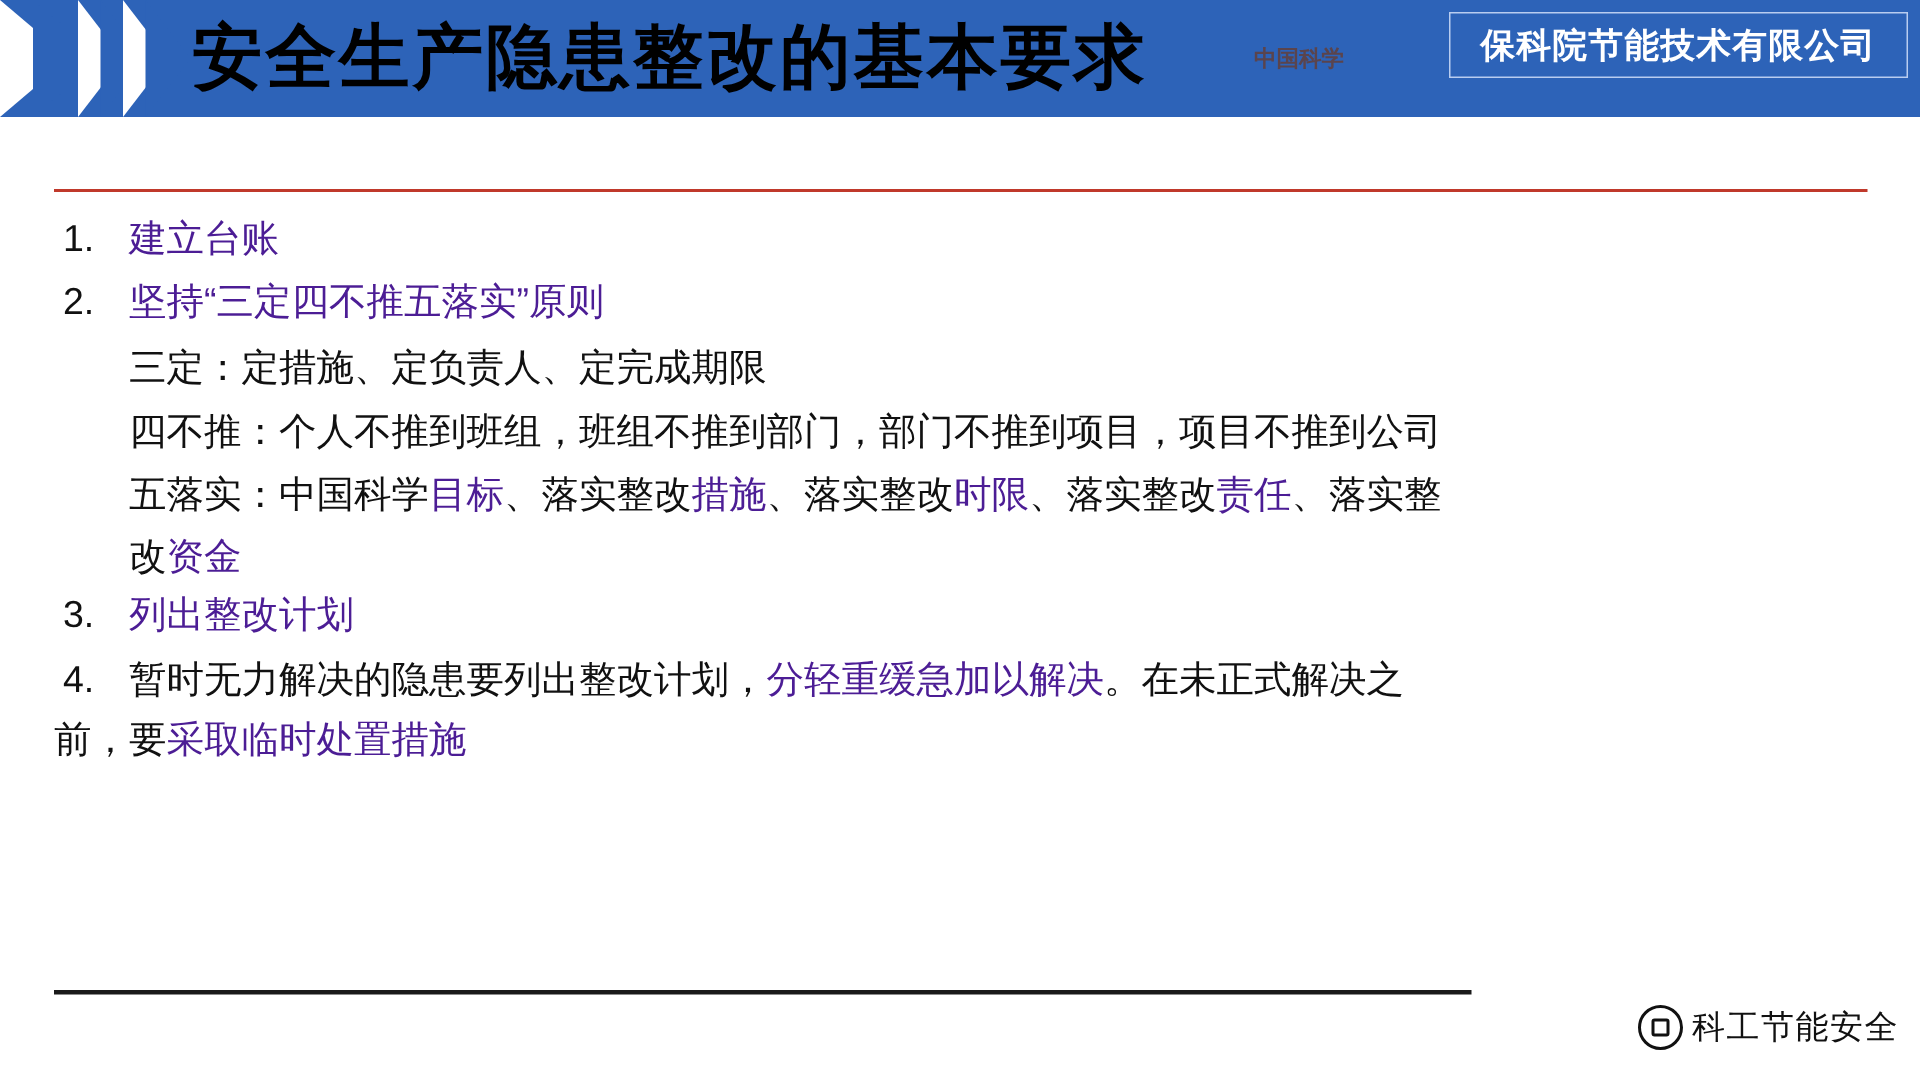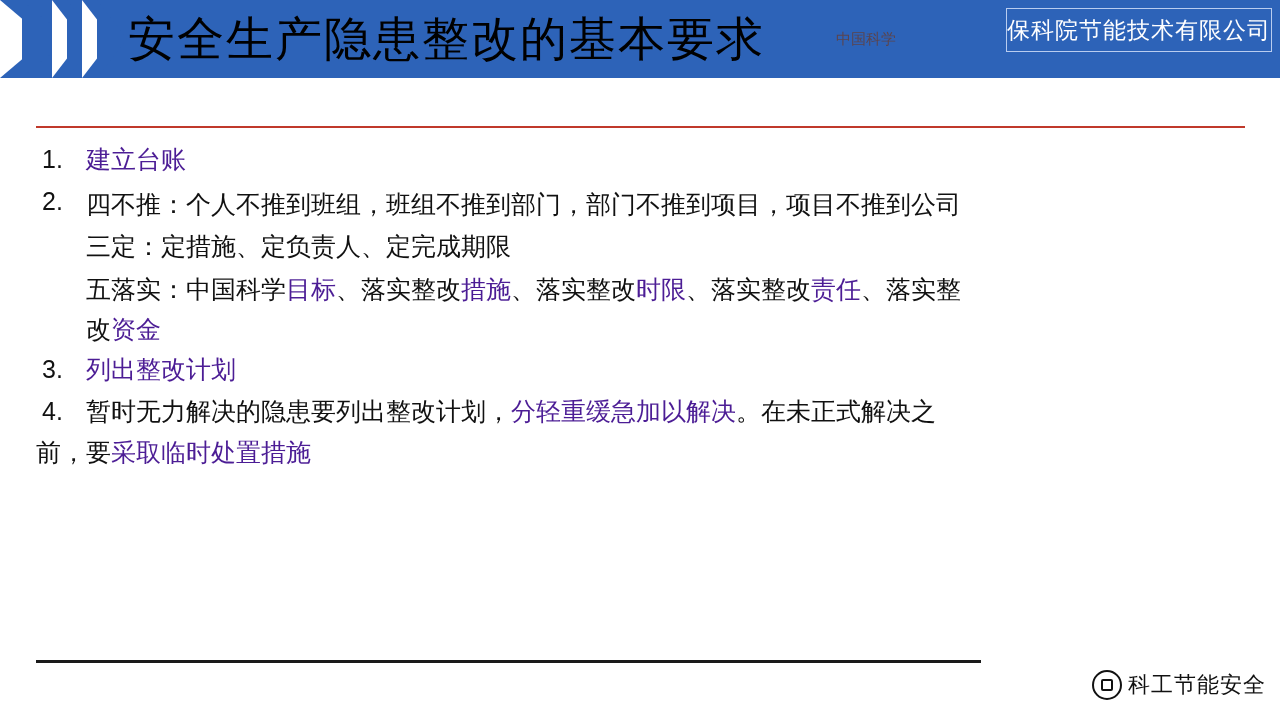--- a/index.html
+++ b/index.html
@@ -16,20 +16,21 @@
   }
 
   
   .header {
     position: absolute;
     left: 0; top: 0;
     width: 1280px;
     height: 78px;
     background: #2d63b8;
     overflow: hidden;
+    font-weight: bold;
   }
   .header-chevrons {
     position: absolute;
     left: 0; top: 0;
     width: 150px;
     height: 78px;
   }
   .chev {
     position: absolute;
     top: 0;
@@ -62,21 +63,21 @@
     font-size: 15px;
     color: #6a3a2a;
     opacity: 0.75;
     white-space: nowrap;
   }
   .company-box {
     position: absolute;
     right: 8px;
     top: 8px;
     height: 44px;
-    padding: 0 0;
+    padding: 0 20px;
     border: 1px solid #b9cdf0;
     display: flex;
     align-items: center;
     box-sizing: border-box;
   }
   .company-box span {
     font-size: 23px;
     color: #ffffff;
     white-space: nowrap;
     letter-spacing: 1px;
@@ -199,28 +200,29 @@
 <div class="content">
   <ul class="olist">
 
     <li class="li">
       <span class="num">1.</span>
       <span class="item-text red">建立台账</span>
     </li>
 
     <li class="li">
       <span class="num">2.</span>
+      <span class="item-text red">坚持“三定四不推五落实”原则</span>
+    </li>
+
+    <li class="sub">
+      <span class="dark">三定：定措施、定负责人、定完成期限</span>
     </li>
 
     <li class="sub">
       <span class="dark">四不推：个人不推到班组，班组不推到部门，部门不推到项目，项目不推到公司</span>
-    </li>
-
-    <li class="sub">
-      <span class="dark">三定：定措施、定负责人、定完成期限</span>
     </li>
 
     <li class="sub">
       <span class="dark">五落实：中国科学</span><span class="red">目标</span><span class="dark">、落实整改</span><span class="red">措施</span><span class="dark">、落实整改</span><span class="red">时限</span><span class="dark">、落实整改</span><span class="red">责任</span><span class="dark">、落实整</span><br><span class="dark">改</span><span class="red">资金</span>
     </li>
 
     <li class="li">
       <span class="num">3.</span>
       <span class="item-text red">列出整改计划</span>
     </li>

